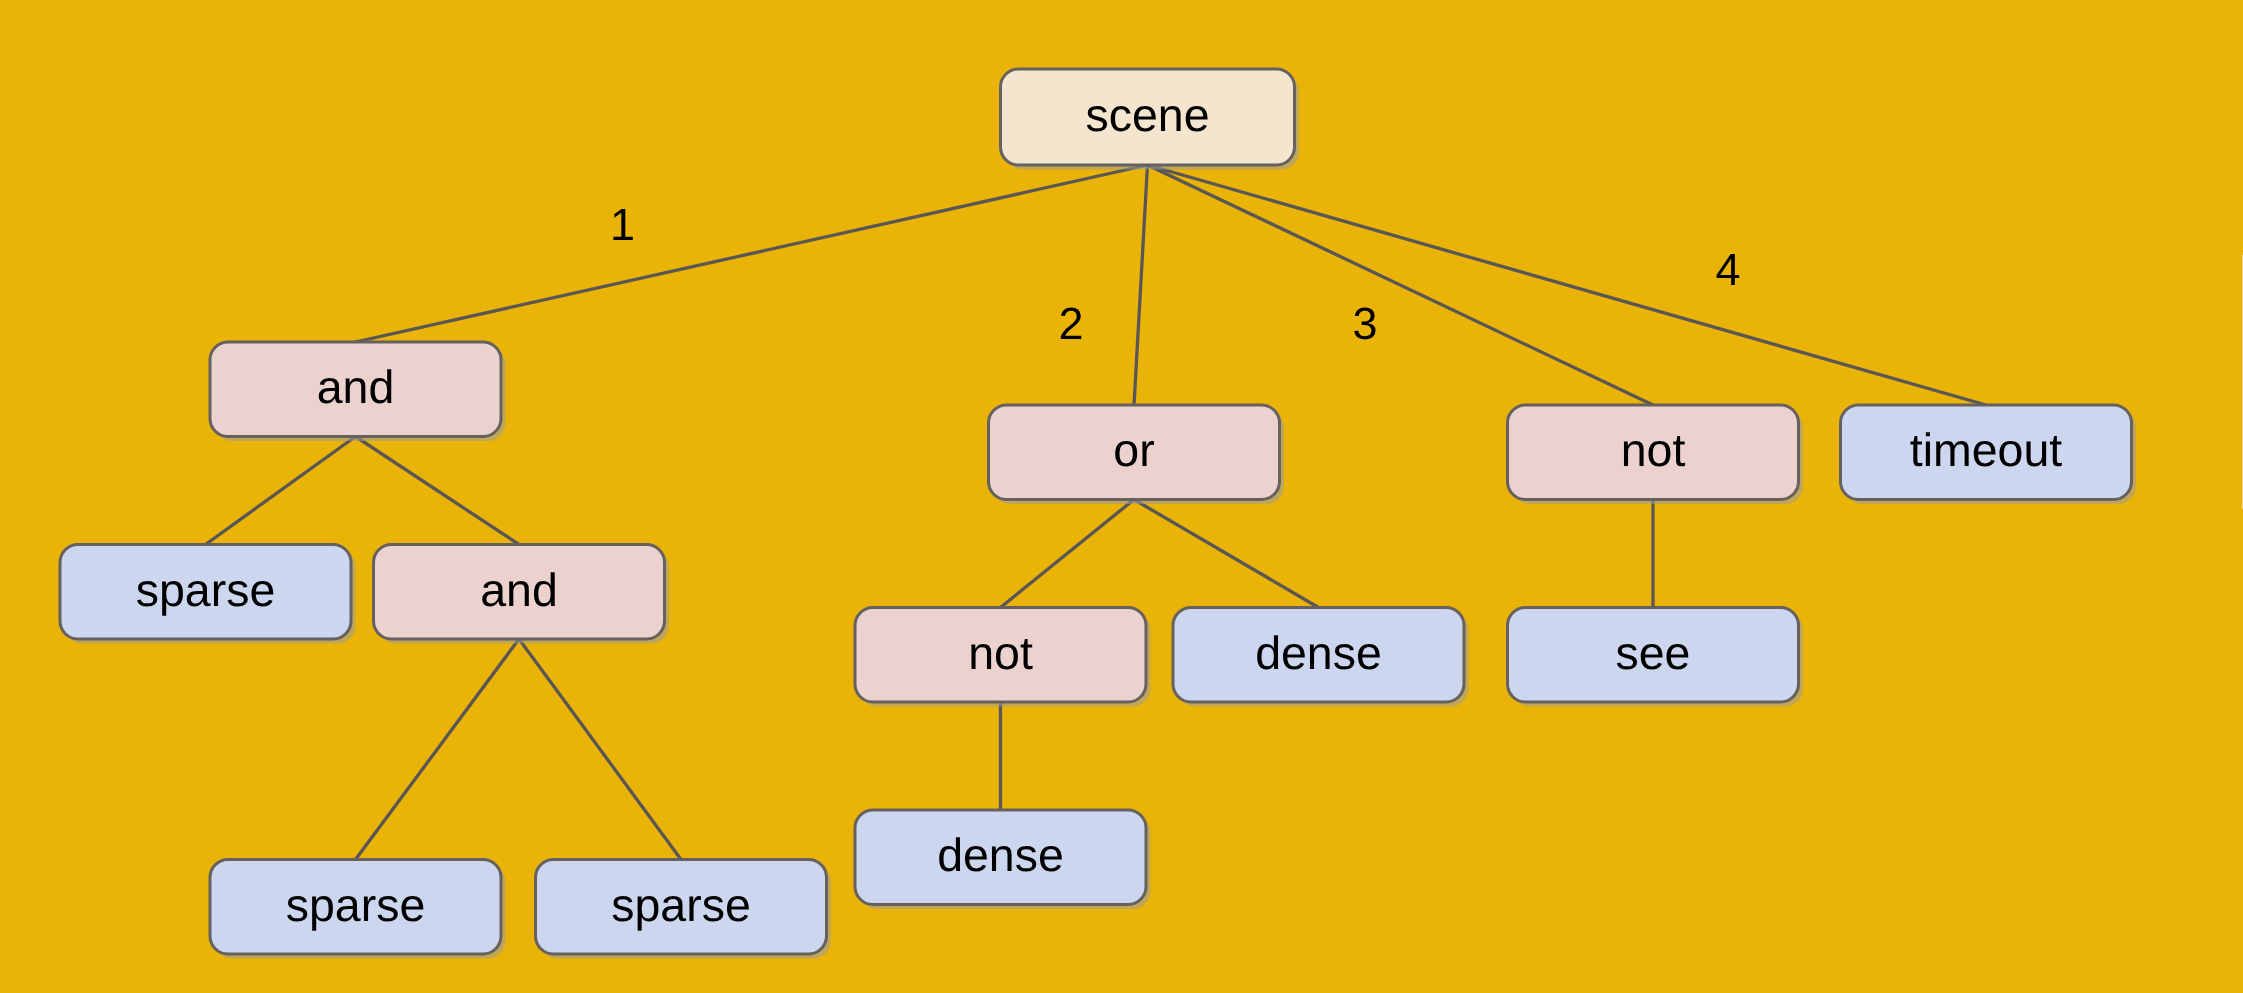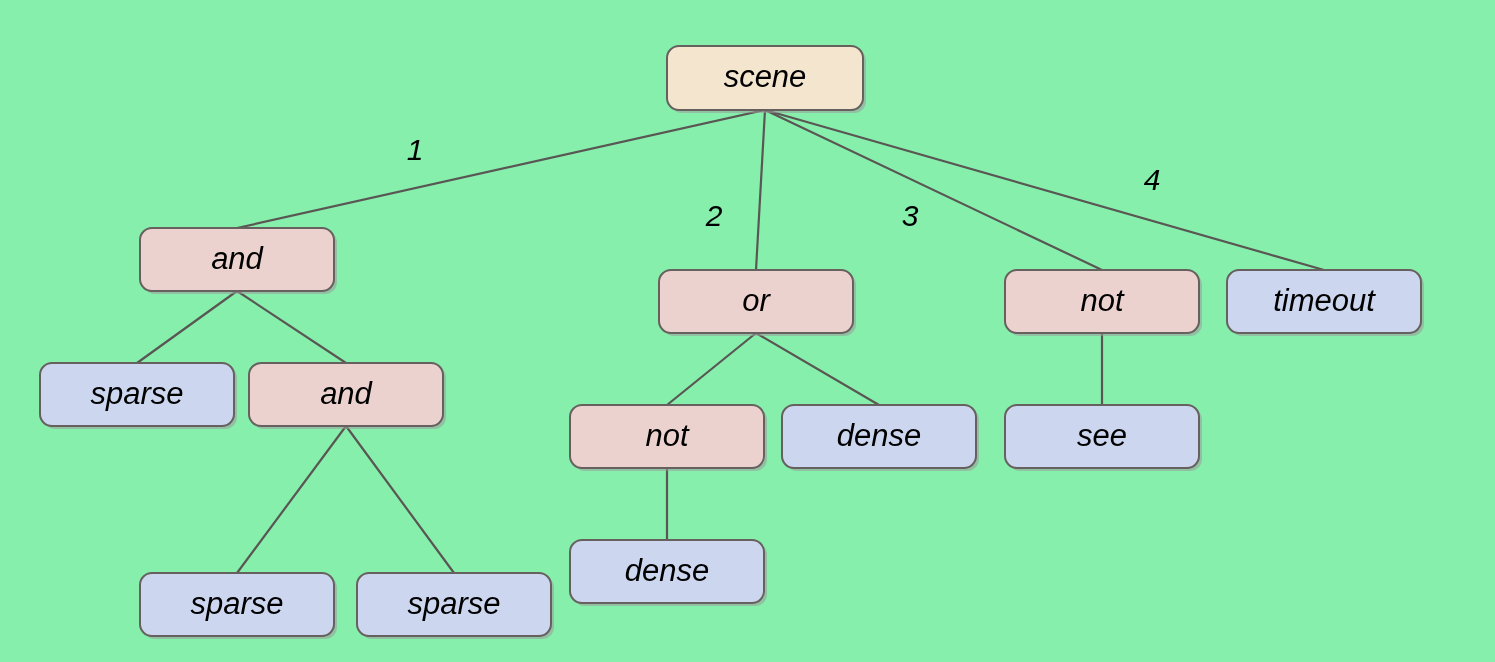--- a/index.html
+++ b/index.html
@@ -10,22 +10,21 @@
   body {
     width: 1495px;
     height: 662px;
     font-family: "Liberation Sans", sans-serif;
     overflow: hidden;
   }
   #diagram-canvas {
     position: relative;
     width: 1495px;
     height: 662px;
-    background: #86efac;
-    font-style: italic;
+    background: #eab308;
   }
   svg#tree-svg {
     position: absolute;
     top: 0;
     left: 0;
     width: 1495px;
     height: 662px;
     display: block;
   }
   .node-rect {

